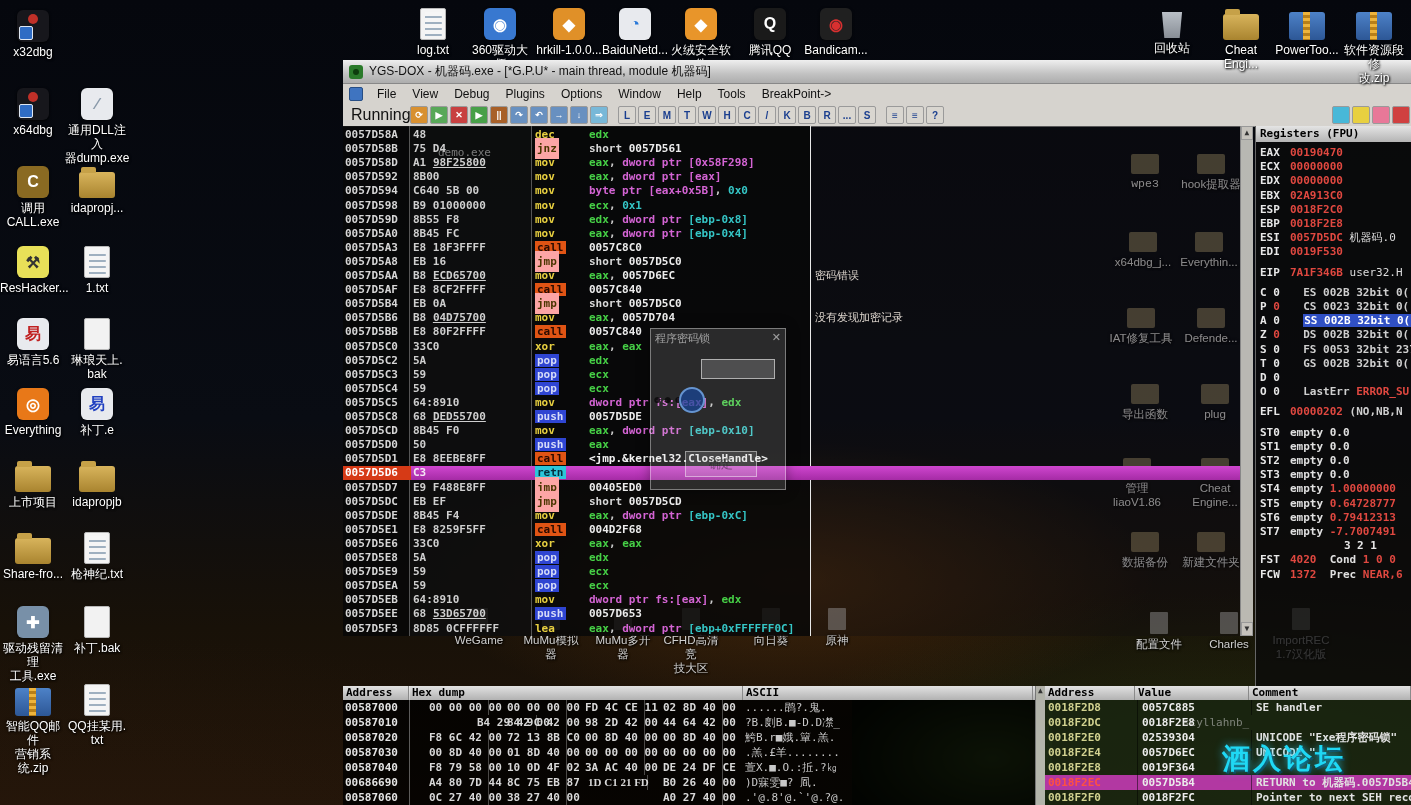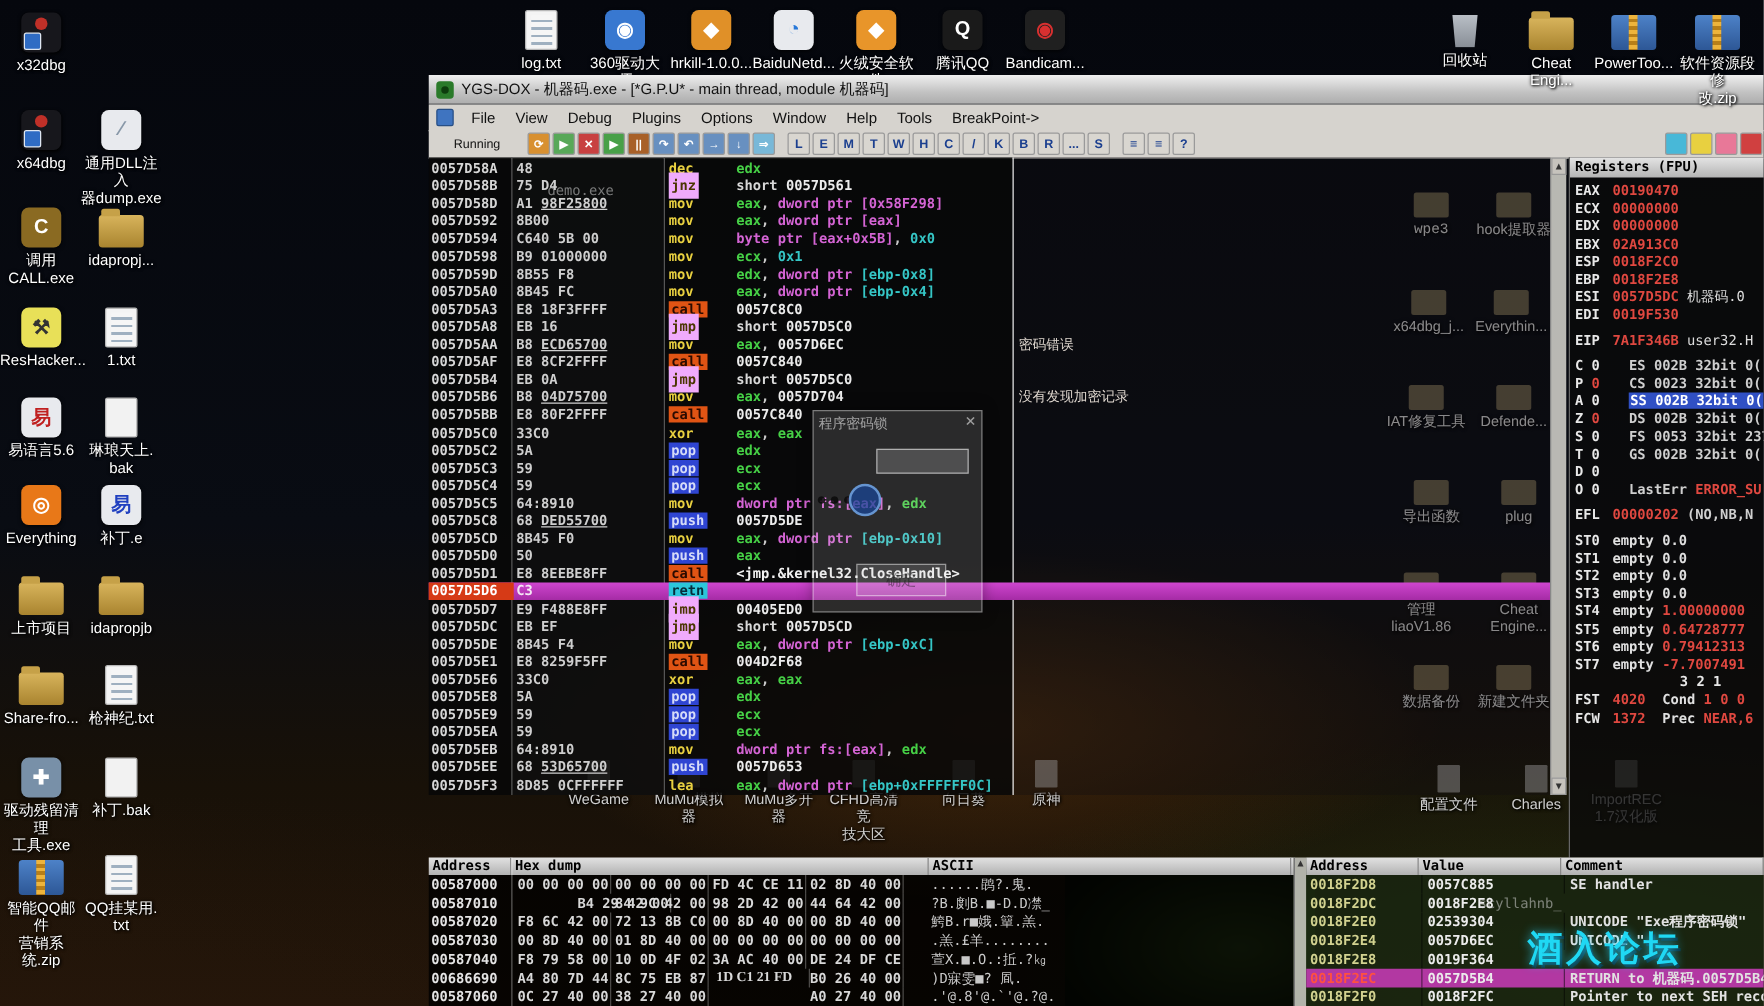--- a/index.html
+++ b/index.html
@@ -42,21 +42,21 @@
      display:flex;align-items:center;padding-left:6px;box-sizing:border-box;}
   #titlebar .wicon{width:14px;height:14px;margin-right:6px;background:#2a7a2a;border-radius:3px;position:relative;}
   #titlebar .wicon::before{content:"";position:absolute;inset:4px;background:#0d3d0d;border-radius:50%;}
   #titlebar .ttext{font-family:"Liberation Sans",sans-serif;font-size:12px;color:#111;}
   #menubar{position:absolute;left:0;top:24px;width:100%;height:20px;background:#d6d3ce;border-bottom:1px solid #9a9a9a;
      display:flex;align-items:center;font-family:"Liberation Sans",sans-serif;font-size:12px;color:#111;}
   #menubar .childicon{width:12px;height:12px;margin:0 6px;background:#3f74c0;border:1px solid #274e85;border-radius:2px;}
   #menubar .mitem{padding:2px 8px;}
   #toolbar{position:absolute;left:0;top:44px;width:100%;height:22px;background:#d6d3ce;border-bottom:1px solid #808080;
      display:flex;align-items:center;font-family:"Liberation Sans",sans-serif;}
-  #tb-status{font-size:10px;color:#111;width:58px;padding-left:20px;}
+  #tb-status{font-size:16px;color:#111;width:58px;padding-left:8px;}
   .tbtn{width:18px;height:18px;margin:0 1px;border:1px solid #9a9a9a;border-radius:2px;
      display:flex;align-items:center;justify-content:center;font-size:10px;font-weight:bold;background:#cfccc6;box-sizing:border-box;}
   .tbtn.letter{color:#1b3f8f;background:#d9d6d0;}
   .tbtn.coloricon{color:#fff;font-size:9px;}
   .tb-gap{width:8px;}
   
   #disasm{position:absolute;left:0;top:66px;width:910px;height:510px;}
   .colbg{position:absolute;top:0;height:100%;}
   #bg-addr{left:0;width:66px;background:rgba(8,8,8,.90);}
   #bg-bytes{left:66px;width:122px;background:rgba(14,14,14,.87);border-left:1px solid #555;box-sizing:border-box;}
@@ -65,21 +65,21 @@
   #dis-scroll{position:absolute;left:897px;top:0;width:13px;height:100%;background:rgba(210,208,202,.88);border-left:1px solid #888;box-sizing:border-box;
       display:flex;flex-direction:column;justify-content:space-between;align-items:center;font-size:8px;color:#333;}
   #dis-scroll .arr{width:100%;height:14px;background:#c6c3bd;border:1px solid #999;box-sizing:border-box;text-align:center;line-height:12px;}
   .drow{position:absolute;left:0;width:897px;height:14.1px;line-height:14.1px;font-size:11px;font-weight:bold;white-space:nowrap;}
   .drow .ca{position:absolute;left:2px;width:62px;color:#d6d6d6;}
   .drow .cb{position:absolute;left:70px;width:116px;color:#cfcfcf;overflow:hidden;}
   .drow .cm{position:absolute;left:192px;width:40px;}
   .drow .co{position:absolute;left:246px;width:220px;overflow:visible;}
   .drow .cc{position:absolute;left:472px;width:420px;color:#ded6ce;font-weight:normal;}
   .u2{text-decoration:underline;}
-  .m-p{color:#e8d040;} .m-j{background:#f0abfc;color:#4a3500;padding:4px 2px;}
+  .m-p{color:#e8d040;} .m-j{background:#fca5a5;color:#4a3500;padding:4px 2px;}
   .m-c{background:#e05414;color:#2b0b00;padding:0 2px;} .m-u{background:#2f45d2;color:#d6dcf8;padding:0 2px;}
   .m-r{background:#2cc6da;color:#062d3c;padding:0 2px;}
   .t-reg{color:#46d046;} .t-ptr{color:#d464d4;} .t-memc{color:#35c6c6;} .t-memp{color:#d464d4;}
   .t-imm{color:#35c6c6;} .t-addr{color:#ececec;} .t-kw{color:#d8d8d8;} .t-sym{color:#f2f2f2;} .t-def{color:#cccccc;}
   .drow.sel{background:linear-gradient(180deg,#cf46cf,#a52ba5);}
   .drow.sel .ca{background:#d63a16;color:#fff;left:0;padding-left:2px;width:66px;}
   .drow.sel .cb,.drow.sel .co span{color:#f4e6f4;}
   
   #regs{position:absolute;left:912px;top:66px;width:156px;height:560px;background:rgba(10,10,10,.78);border-left:1px solid #666;box-sizing:border-box;}
   #regs-h{height:16px;background:linear-gradient(180deg,#e4e4e4,#b4b4b4);color:#000;font-size:11px;font-weight:bold;
@@ -90,21 +90,21 @@
   .stv{color:#e0e0e0;} .stvr{color:#e04840;}
   .condline{text-align:right;padding-right:34px;color:#e8e8e8;}
   
   .phead{height:14px;background:linear-gradient(180deg,#e2e2e2,#b2b2b2);color:#000;font-size:11px;font-weight:bold;
      font-family:"DejaVu Sans Mono",monospace;display:flex;box-sizing:border-box;}
   .phead span{border-right:1px solid #8a8a8a;padding:0 3px;box-sizing:border-box;display:inline-block;}
   #dump{position:absolute;left:0;top:626px;width:692px;height:119px;}
   #dump-body{position:absolute;top:14px;left:0;width:100%;height:105px;background:rgba(0,0,0,.80);}
   .hrow{position:absolute;left:0;width:100%;height:15px;line-height:15px;font-size:11px;font-weight:bold;white-space:nowrap;}
   .hrow .ha{position:absolute;left:2px;width:64px;color:#e4e4e4;}
-  .hrow .hg{position:absolute;top:0;height:100%;color:#d8d8d8;border-right:1px solid rgba(255,255,255,.28);padding-left:3px;box-sizing:border-box;width:78px;}
+  .hrow .hg{position:absolute;top:0;height:100%;color:#d8d8d8;border-right:1px solid rgba(255,255,255,.28);padding-left:18px;box-sizing:border-box;width:78px;}
   .hrow .hascii{position:absolute;left:402px;color:#c9c9c9;font-weight:normal;}
   #dump .hvline{position:absolute;top:0;bottom:0;width:1px;background:rgba(255,255,255,.35);}
   #midscroll{position:absolute;left:692px;top:626px;width:10px;height:119px;background:rgba(205,203,198,.85);border-left:1px solid #777;box-sizing:border-box;
      font-size:8px;color:#333;text-align:center;}
   #stack{position:absolute;left:702px;top:626px;width:366px;height:119px;}
   #stack-body{position:absolute;top:14px;left:0;width:100%;height:105px;background:rgba(24,36,16,.82);}
   .srow{position:absolute;left:0;width:100%;height:15px;line-height:15px;font-size:11px;font-weight:bold;white-space:nowrap;overflow:hidden;}
   .srow .sa{position:absolute;left:3px;width:86px;color:#d2d290;}
   .srow .sv{position:absolute;left:92px;width:112px;color:#ececec;border-left:1px solid rgba(0,0,0,.5);padding-left:4px;box-sizing:border-box;}
   .srow .sc{position:absolute;left:206px;right:0;color:#e2e2e2;border-left:1px solid rgba(0,0,0,.5);padding-left:4px;box-sizing:border-box;font-weight:bold;}

